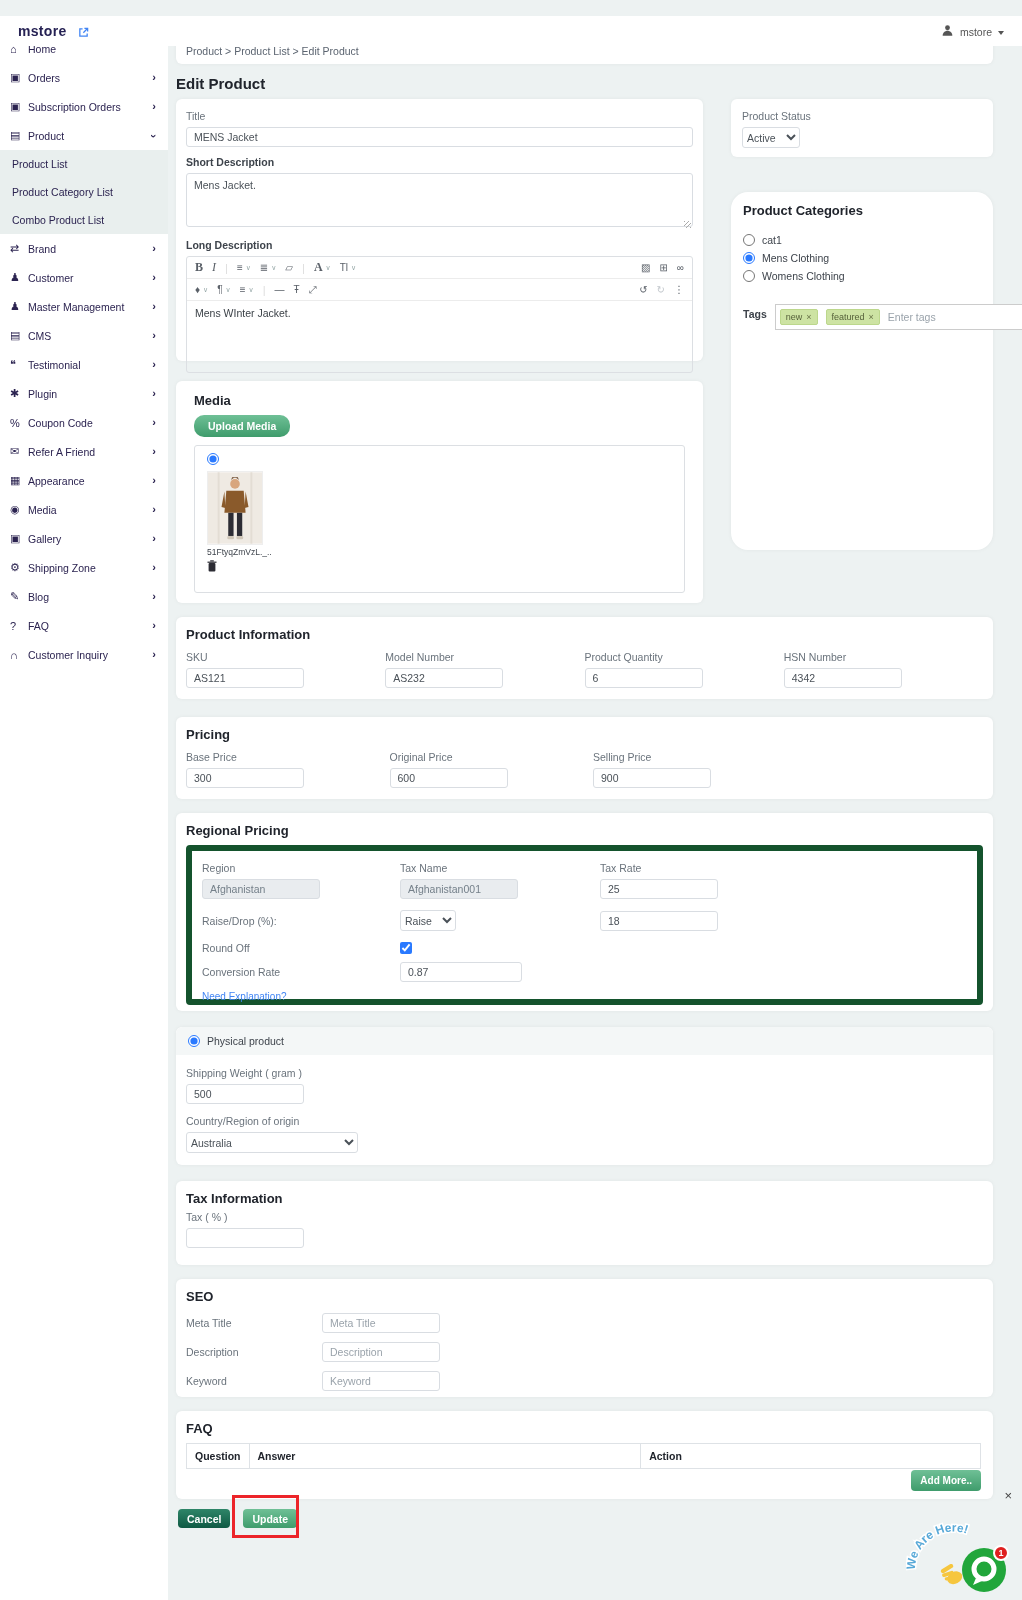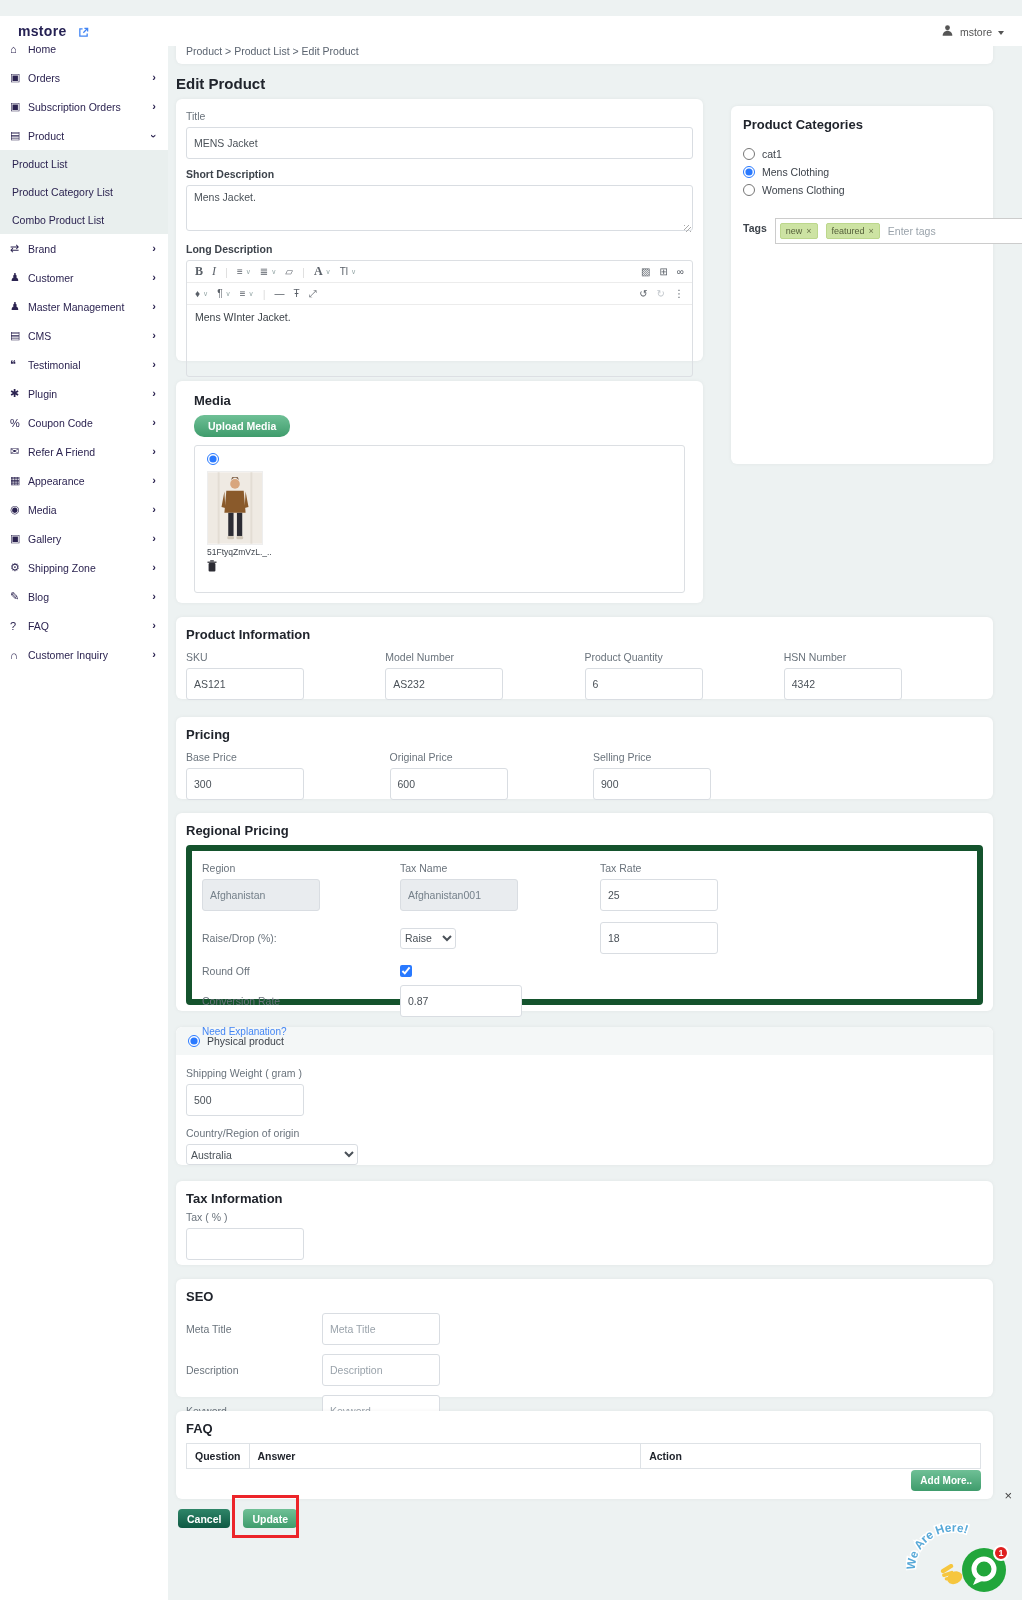--- a/index.html
+++ b/index.html
@@ -33,42 +33,42 @@
   .page-title { margin-top:11px; font-size:15px; font-weight:bold; color:#20242c; }
 
   .row1 { display:flex; gap:28px; margin-top:7px; align-items:flex-start; }
   .leftcol { width:527px; }
   .rightcol { width:262px; }
 
   .form-card { height:262px; padding:9px 10px; }
   .fl { font-size:10.5px; color:#6a737c; margin:2px 0 5px; }
   .fl.b { font-weight:bold; color:#3d434b; }
   input.text, textarea.ta { width:100%; border:1px solid #d9dde2; border-radius:3px; font-family:"Liberation Sans",sans-serif; font-size:10.5px; color:#4a5158; padding:0 7px; background:#fff; outline:none; }
-  input.text { height:32px; }
+  input.text { height:20px; }
   input.text::placeholder, textarea.ta::placeholder { color:#9aa3ab; }
-  textarea.ta { height:46px; padding:5px 7px; resize:none; }
+  textarea.ta { height:54px; padding:5px 7px; resize:none; }
   .ta-wrap { position:relative; }
   .ta-wrap::after { content:""; position:absolute; right:2px; bottom:3px; width:7px; height:7px;
     background:repeating-linear-gradient(135deg,#aaa 0 1px,transparent 1px 3px); }
 
   
   .editor { margin-top:2px; border:1px solid #dcdfe3; border-radius:3px; }
   .tb { height:22px; display:flex; align-items:center; gap:9px; padding:0 8px; border-bottom:1px solid #ececec; color:#5a6068; font-size:10px; }
   .tb .bld { font-family:"Liberation Serif",serif; font-weight:bold; font-size:12px; }
   .tb .itl { font-family:"Liberation Serif",serif; font-style:italic; font-size:12px; }
   .tb .crt { font-size:7px; color:#9aa; margin-left:-6px; }
   .tb .sep { color:#ddd; font-size:11px; }
   .tb .sp { flex:1; }
   .tb .dim { color:#c2c7cc; }
   .ed-body { height:71px; padding:6px 8px; font-size:10.5px; color:#3c4248; }
 
   
   .status-card { height:58px; padding:9px 11px; }
   select.sel { border:1px solid #d9dde2; border-radius:3px; font-size:10.5px; color:#4a5158; height:21px; background:#fff; font-family:"Liberation Sans",sans-serif; outline:none; }
-  .cat-card { margin-top:7px; height:358px; padding:11px 12px; }
+  .cat-card { margin-top:35px; height:358px; padding:11px 12px;border-radius:17px; }
   .cat-head { font-size:13px; font-weight:bold; color:#20242c; margin-bottom:16px; }
   .radio-row { display:flex; align-items:flex-end; gap:7px; margin:6px 0; font-size:10.5px; color:#3d434b; }
   input[type=radio], input[type=checkbox] { accent-color:#2979ff; width:12px; height:12px; }
   .tags-row { margin-top:22px; display:flex; gap:8px; }
   .tags-label { font-size:10.5px; font-weight:bold; color:#3d434b; margin-top:4px; }
   .tags-box { flex:1; border:1px solid #ccc; height:26px; display:flex; align-items:center; padding:0 4px; gap:8px; background:#fff; }
   .tag { background:#cde3a3; border:1px solid #bcd78c; border-radius:2px; font-size:9px; color:#55603a; padding:2px 5px; display:flex; gap:4px; align-items:center; }
   .tag-x { cursor:pointer; color:#6a7548; }
   .tags-input { border:none; outline:none; font-size:10.5px; flex:1; color:#4a5158; font-family:"Liberation Sans",sans-serif; }
   .tags-input::placeholder { color:#9aa3ab; }
@@ -355,20 +355,26 @@
                   <rect x="0.5" y="1.6" width="9" height="1.2"></rect>
                   <rect x="3.2" y="0.3" width="3.6" height="1.2"></rect>
                 </g>
           </svg>
         </div>
       </div>
     </div>
 
     <div class="rightcol">
 
+      <div class="card status-card">
+        <div class="fl">Product Status</div>
+        <select class="sel" style="width:58px">
+          <option>Active</option>
+        </select>
+      </div>
 
       <div class="card cat-card">
         <div class="cat-head">Product Categories</div>
         <div class="radio-row">
           <input type="radio" name="cat" style="">
           <span>cat1</span>
         </div>
         <div class="radio-row">
           <input type="radio" name="cat" checked="" style="">
           <span>Mens Clothing</span>

